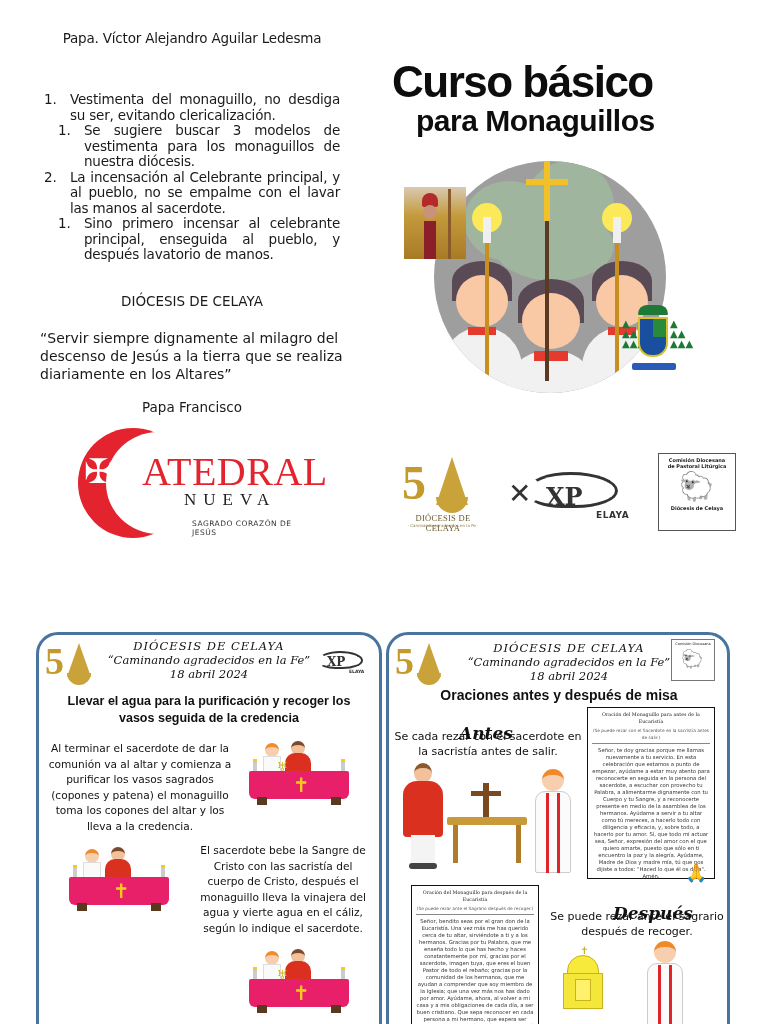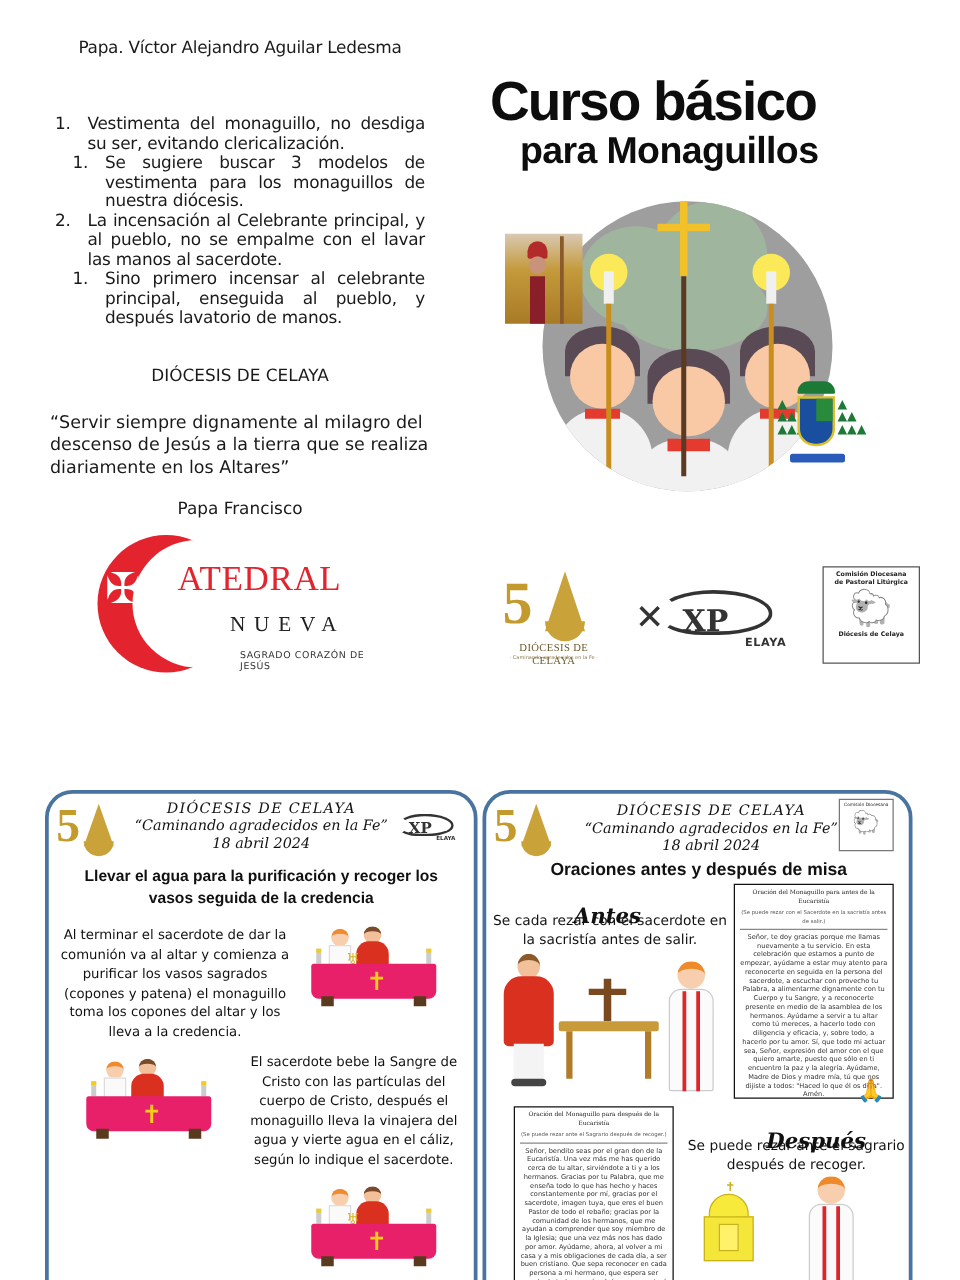--- a/index.html
+++ b/index.html
@@ -34,21 +34,21 @@
     position: absolute; left: 40px; top: 399px; width: 304px;
     text-align: center; font-size: 13.5px;
   }
 
   
   .catedral-logo { position: absolute; left: 78px; top: 428px; width: 240px; height: 110px; }
   .catedral-moon { position: absolute; left: 0; top: 0; width: 110px; height: 110px; border-radius: 50%; background: #e3232d; }
   .catedral-moon-cut { position: absolute; left: 28px; top: 4px; width: 104px; height: 102px; border-radius: 50%; background: #fff; }
   .catedral-cross { position: absolute; left: 6px; top: 26px; color: #fff; font-size: 34px; line-height: 34px; font-family: "DejaVu Serif", serif; }
   .catedral-line1 { position: absolute; left: 84px; top: 2px; font-family: "Liberation Serif", serif; font-size: 24px; letter-spacing: 1px; color: #222; }
-  .catedral-line2 { position: absolute; left: 64px; top: 20px; font-family: "Liberation Serif", serif; font-size: 28px; color: #e3232d; letter-spacing: 0.5px; }
+  .catedral-line2 { position: absolute; left: 64px; top: 20px; font-family: "Liberation Serif", serif; font-size: 40px; color: #e3232d; letter-spacing: 0.5px; }
   .catedral-line3 { position: absolute; left: 106px; top: 62px; font-family: "Liberation Serif", serif; font-size: 17px; letter-spacing: 7px; color: #222; }
   .catedral-line4 { position: absolute; left: 114px; top: 91px; font-size: 7.5px; letter-spacing: 0.5px; color: #333; }
 
   
   .course-title {
     position: absolute; left: 392px; top: 58px; font-family: "Liberation Sans", sans-serif;
     font-weight: 900; font-size: 44px; letter-spacing: -1.5px; color: #0d0d0d; line-height: 48px;
   }
   .course-subtitle {
     position: absolute; left: 416px; top: 104px; font-family: "Liberation Sans", sans-serif;
@@ -365,21 +365,21 @@
       </div>
     <div class="priest">
         <div class="h"></div>
         <div class="b"></div>
       </div>
     <div class="cloth"></div>
     <div class="acc">✝</div>
     <div class="leg-l"></div>
       <div class="leg-r"></div>
   </div>
-  <div class="step-text" style="left:158px;top:208px;width:172px;">El sacerdote bebe la Sangre de Cristo con las partículas del cuerpo de Cristo, después el monaguillo lleva la vinajera del agua y vierte agua en el cáliz, según lo indique el sacerdote.</div>
+  <div class="step-text" style="left:158px;top:208px;width:172px;">El sacerdote bebe la Sangre de Cristo con las sacristía del cuerpo de Cristo, después el monaguillo lleva la vinajera del agua y vierte agua en el cáliz, según lo indique el sacerdote.</div>
 
   <div class="altar" style="left:210px;top:314px;">
     <div class="candle-l"></div>
       <div class="candle-r"></div>
     <div class="boy">
         <div class="h"></div>
         <div class="b"></div>
       </div>
     <div class="priest">
         <div class="h"></div>

